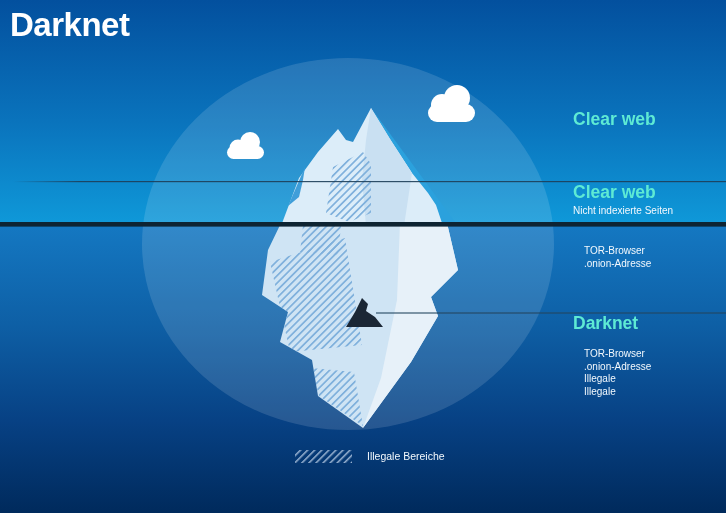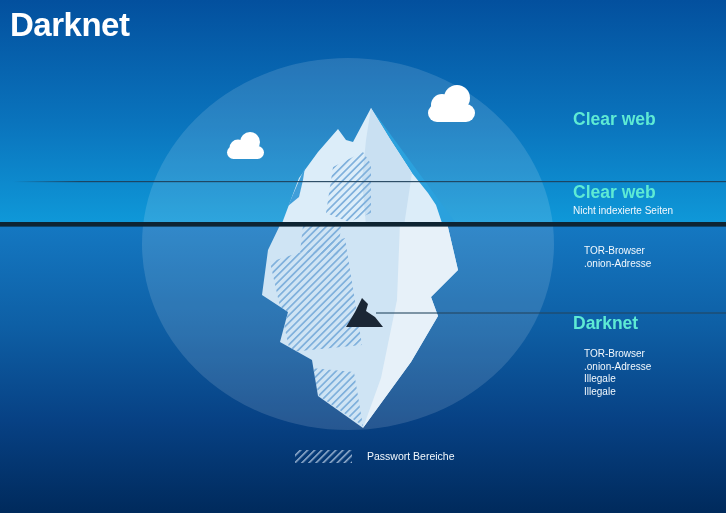--- a/index.html
+++ b/index.html
@@ -118,13 +118,13 @@
 </ul>
 
 <div class="zone-heading" style="top:313px;">Darknet</div>
 <ul class="zone-items" style="top:337px;">
   <li>TOR-Browser</li>
   <li>.onion-Adresse</li>
   <li>Illegale</li>
   <li>Illegale</li>
 </ul>
 
-<div class="legend-text">Passwort Bereiche</div>
+<div class="legend-text">Illegale Bereiche</div>
 
 </body></html>

